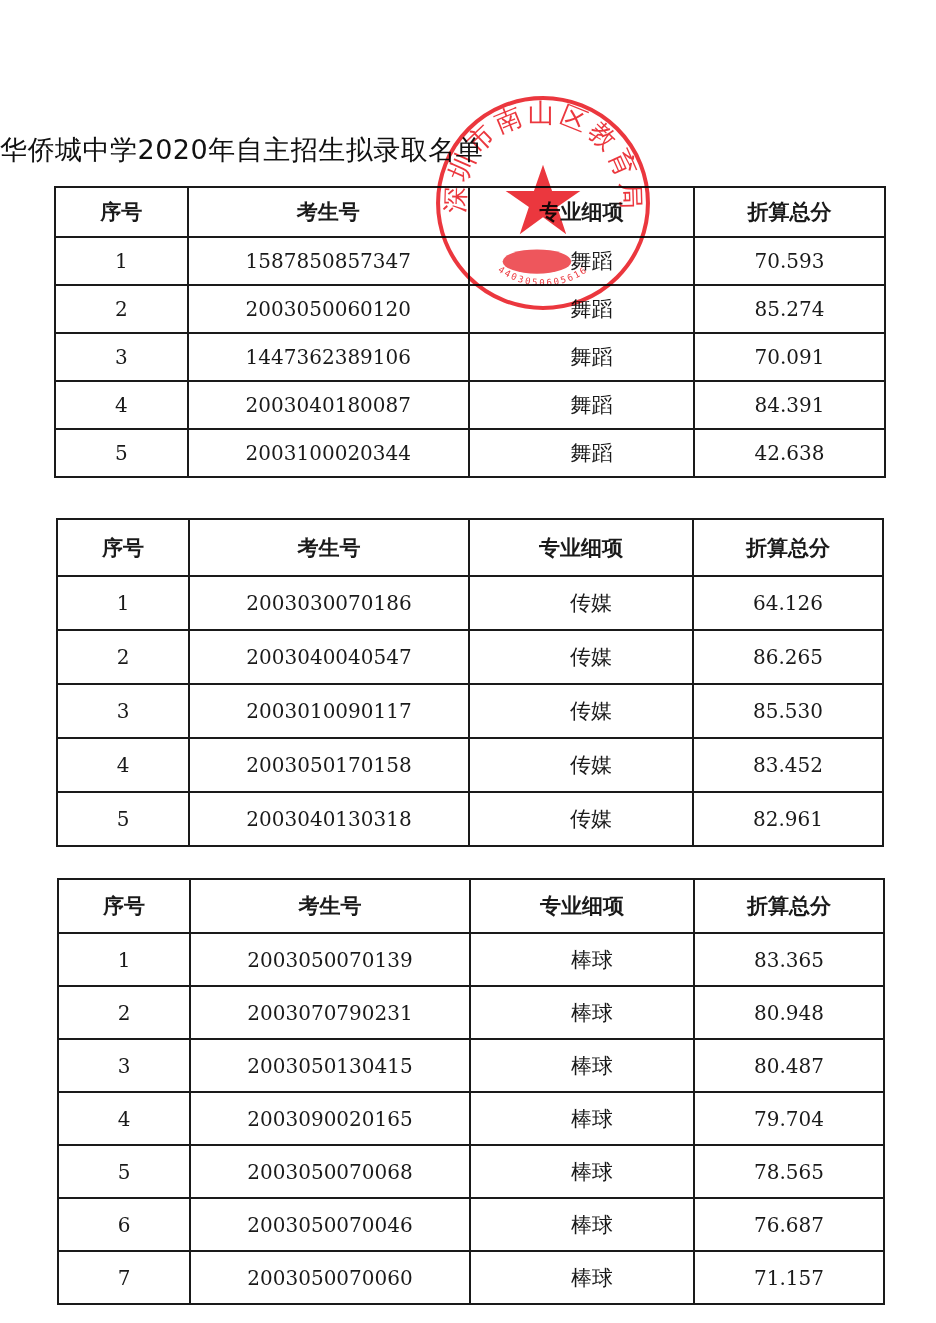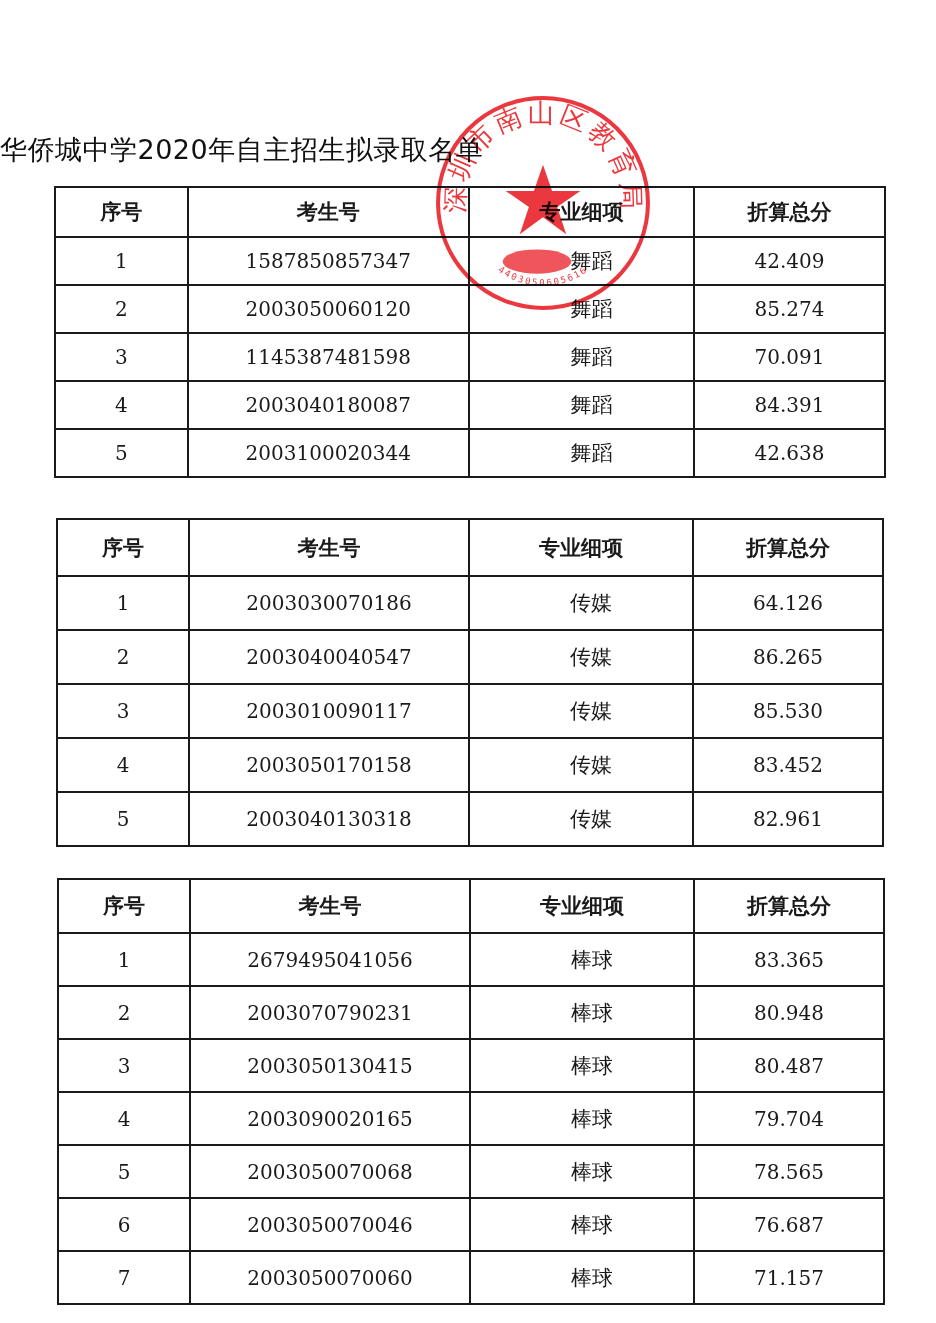--- a/index.html
+++ b/index.html
@@ -125,31 +125,31 @@
         <th>考生号</th>
         <th>专业细项</th>
         <th>折算总分</th>
       </tr>
     </thead>
     <tbody>
       <tr>
         <td>1</td>
         <td>1587850857347</td>
         <td class="major">舞蹈</td>
-        <td>42.409</td>
+        <td>70.593</td>
       </tr>
       <tr>
         <td>2</td>
         <td>2003050060120</td>
         <td class="major">舞蹈</td>
         <td>85.274</td>
       </tr>
       <tr>
         <td>3</td>
-        <td>1145387481598</td>
+        <td>1447362389106</td>
         <td class="major">舞蹈</td>
         <td>70.091</td>
       </tr>
       <tr>
         <td>4</td>
         <td>2003040180087</td>
         <td class="major">舞蹈</td>
         <td>84.391</td>
       </tr>
       <tr>
@@ -221,21 +221,21 @@
       <tr>
         <th>序号</th>
         <th>考生号</th>
         <th>专业细项</th>
         <th>折算总分</th>
       </tr>
     </thead>
     <tbody>
       <tr>
         <td>1</td>
-        <td>2679495041056</td>
+        <td>2003050070139</td>
         <td class="major">棒球</td>
         <td>83.365</td>
       </tr>
       <tr>
         <td>2</td>
         <td>2003070790231</td>
         <td class="major">棒球</td>
         <td>80.948</td>
       </tr>
       <tr>

